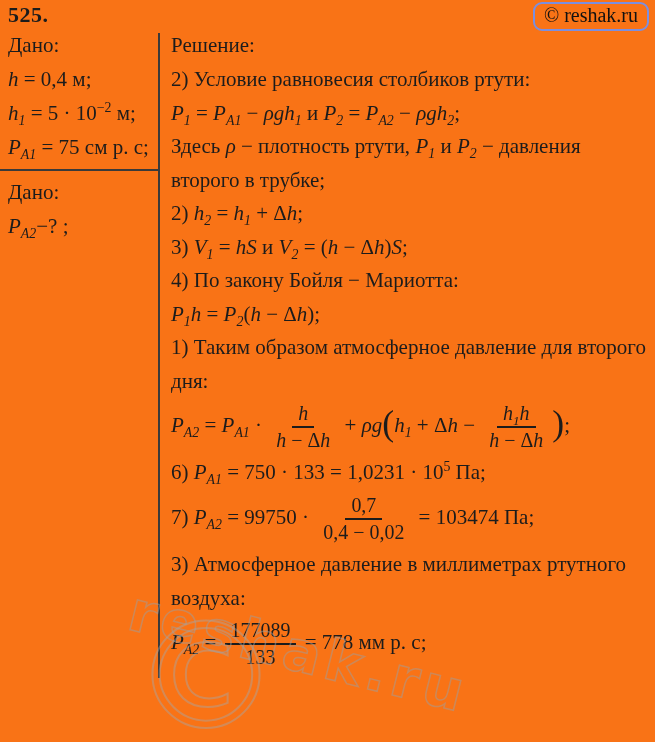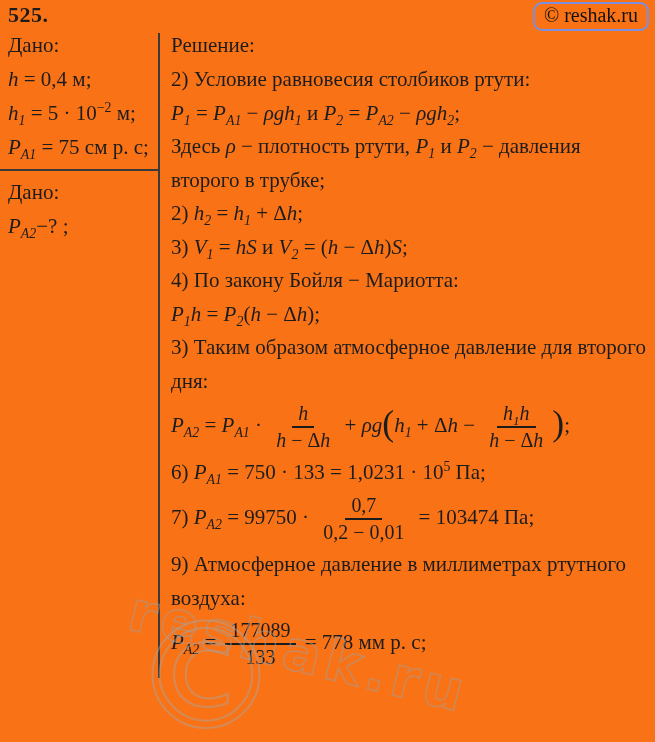--- a/index.html
+++ b/index.html
@@ -91,35 +91,35 @@
       <div class="section-title">Решение:</div>
       <div>
           <div class="line">2) Условие равновесия столбиков ртути:</div>
           <div class="line"><span class="v">P</span><sub>1</sub> = <span class="v">P</span><sub>A1</sub> − <span class="v">ρg</span><span class="v">h</span><sub>1</sub> и <span class="v">P</span><sub>2</sub> = <span class="v">P</span><sub>A2</sub> − <span class="v">ρg</span><span class="v">h</span><sub>2</sub>;</div>
           <div class="line">Здесь <span class="v">ρ</span> − плотность ртути, <span class="v">P</span><sub>1</sub> и <span class="v">P</span><sub>2</sub> − давления</div>
           <div class="line">второго в трубке;</div>
           <div class="line">2) <span class="v">h</span><sub>2</sub> = <span class="v">h</span><sub>1</sub> + Δ<span class="v">h</span>;</div>
           <div class="line">3) <span class="v">V</span><sub>1</sub> = <span class="v">hS</span> и <span class="v">V</span><sub>2</sub> = (<span class="v">h</span> − Δ<span class="v">h</span>)<span class="v">S</span>;</div>
           <div class="line">4) По закону Бойля − Мариотта:</div>
           <div class="line"><span class="v">P</span><sub>1</sub><span class="v">h</span> = <span class="v">P</span><sub>2</sub>(<span class="v">h</span> − Δ<span class="v">h</span>);</div>
-          <div class="line">3) Таким образом атмосферное давление для второго</div>
+          <div class="line">1) Таким образом атмосферное давление для второго</div>
           <div class="line">дня:</div>
           <div class="line formula"><span class="v">P</span><sub>A2</sub> = <span class="v">P</span><sub>A1</sub> · <span class="frac">
               <span class="num"><span class="v">h</span></span>
               <span class="den"><span class="v">h</span> − Δ<span class="v">h</span></span>
             </span> + <span class="v">ρg</span><span class="bparen">(</span><span class="v">h</span><sub>1</sub> + Δ<span class="v">h</span> − <span class="frac">
               <span class="num"><span class="v">h</span><sub>1</sub><span class="v">h</span></span>
               <span class="den"><span class="v">h</span> − Δ<span class="v">h</span></span>
             </span><span class="bparen">)</span>;</div>
           <div class="line">6) <span class="v">P</span><sub>A1</sub> = 750 · 133 = 1,0231 · 10<sup>5</sup> Па;</div>
           <div class="line formula">7) <span class="v">P</span><sub>A2</sub> = 99750 · <span class="frac">
               <span class="num">0,7</span>
-              <span class="den">0,2 − 0,01</span>
+              <span class="den">0,4 − 0,02</span>
             </span> = 103474 Па;</div>
-          <div class="line">9) Атмосферное давление в миллиметрах ртутного</div>
+          <div class="line">3) Атмосферное давление в миллиметрах ртутного</div>
           <div class="line">воздуха:</div>
           <div class="line formula"><span class="v">P</span><sub>A2</sub> = <span class="frac">
               <span class="num">177089</span>
               <span class="den">133</span>
             </span> = 778 мм р. с;</div>
         </div>
     </div>
 
   </div>
 

